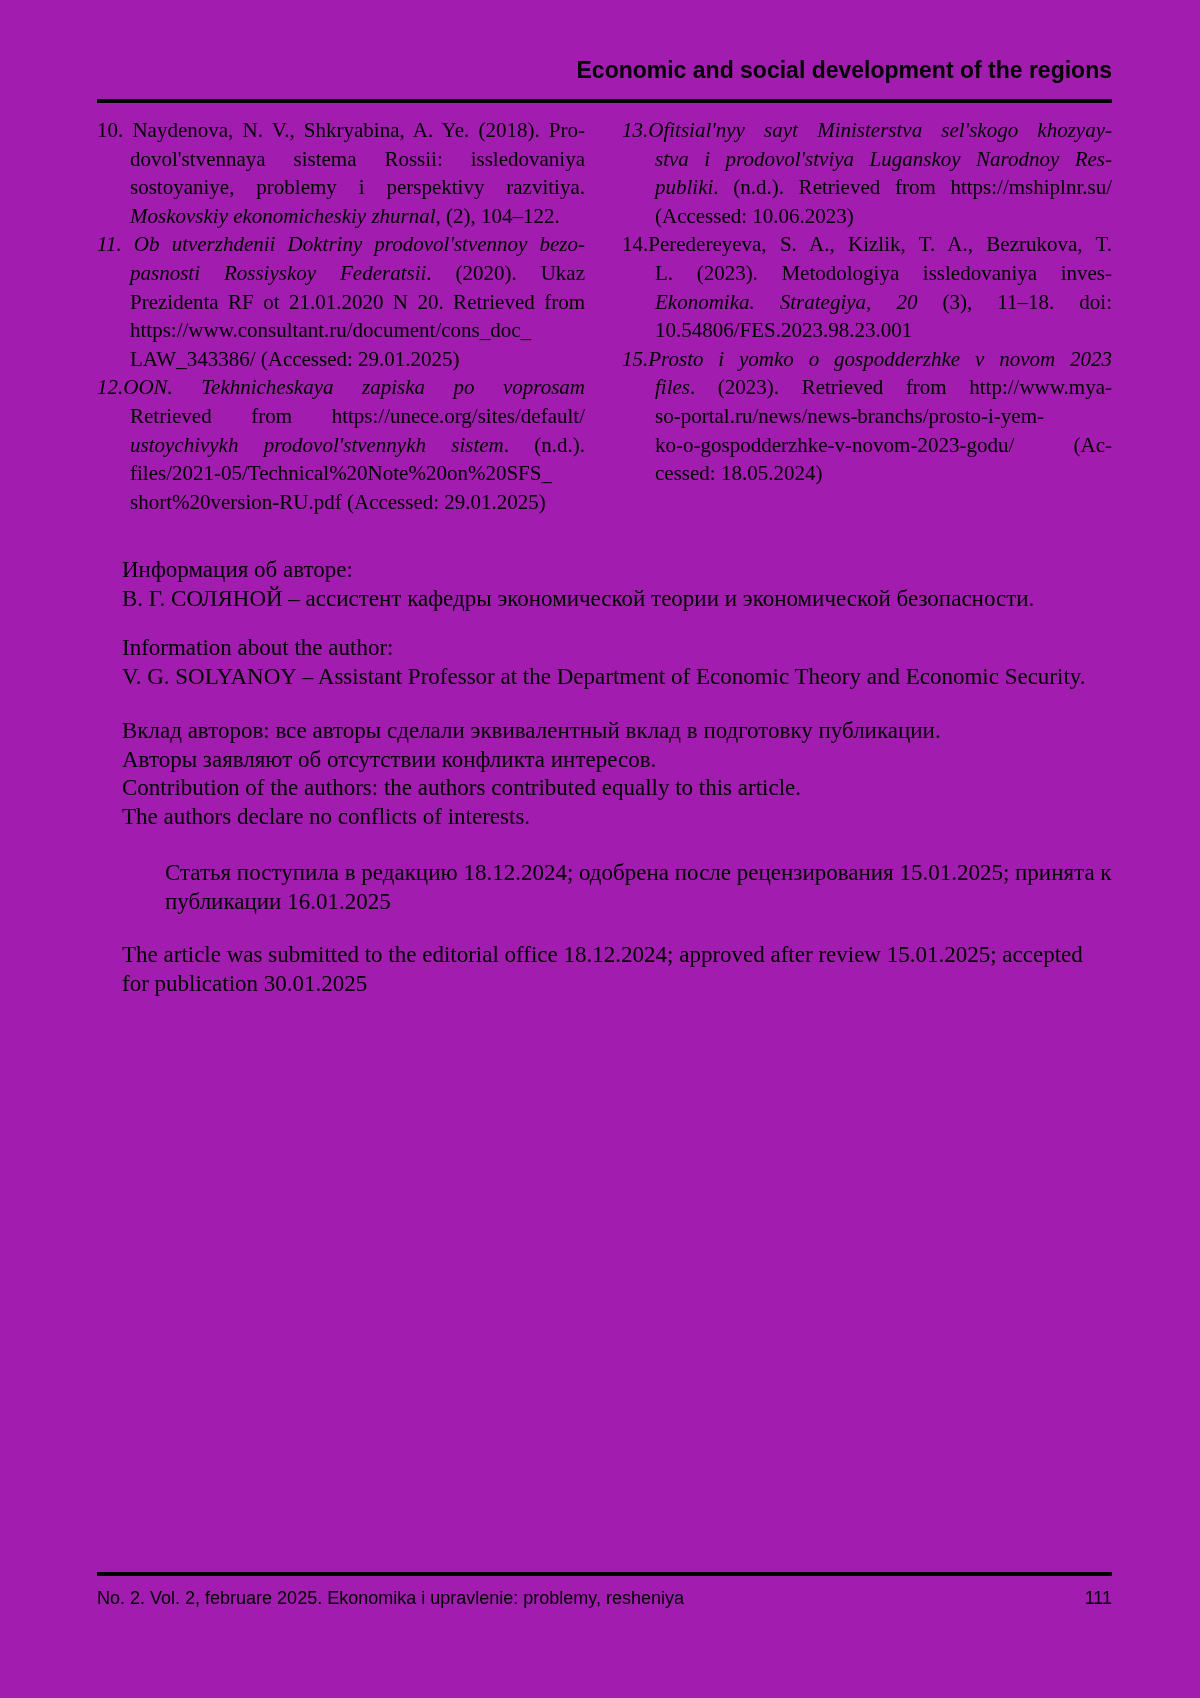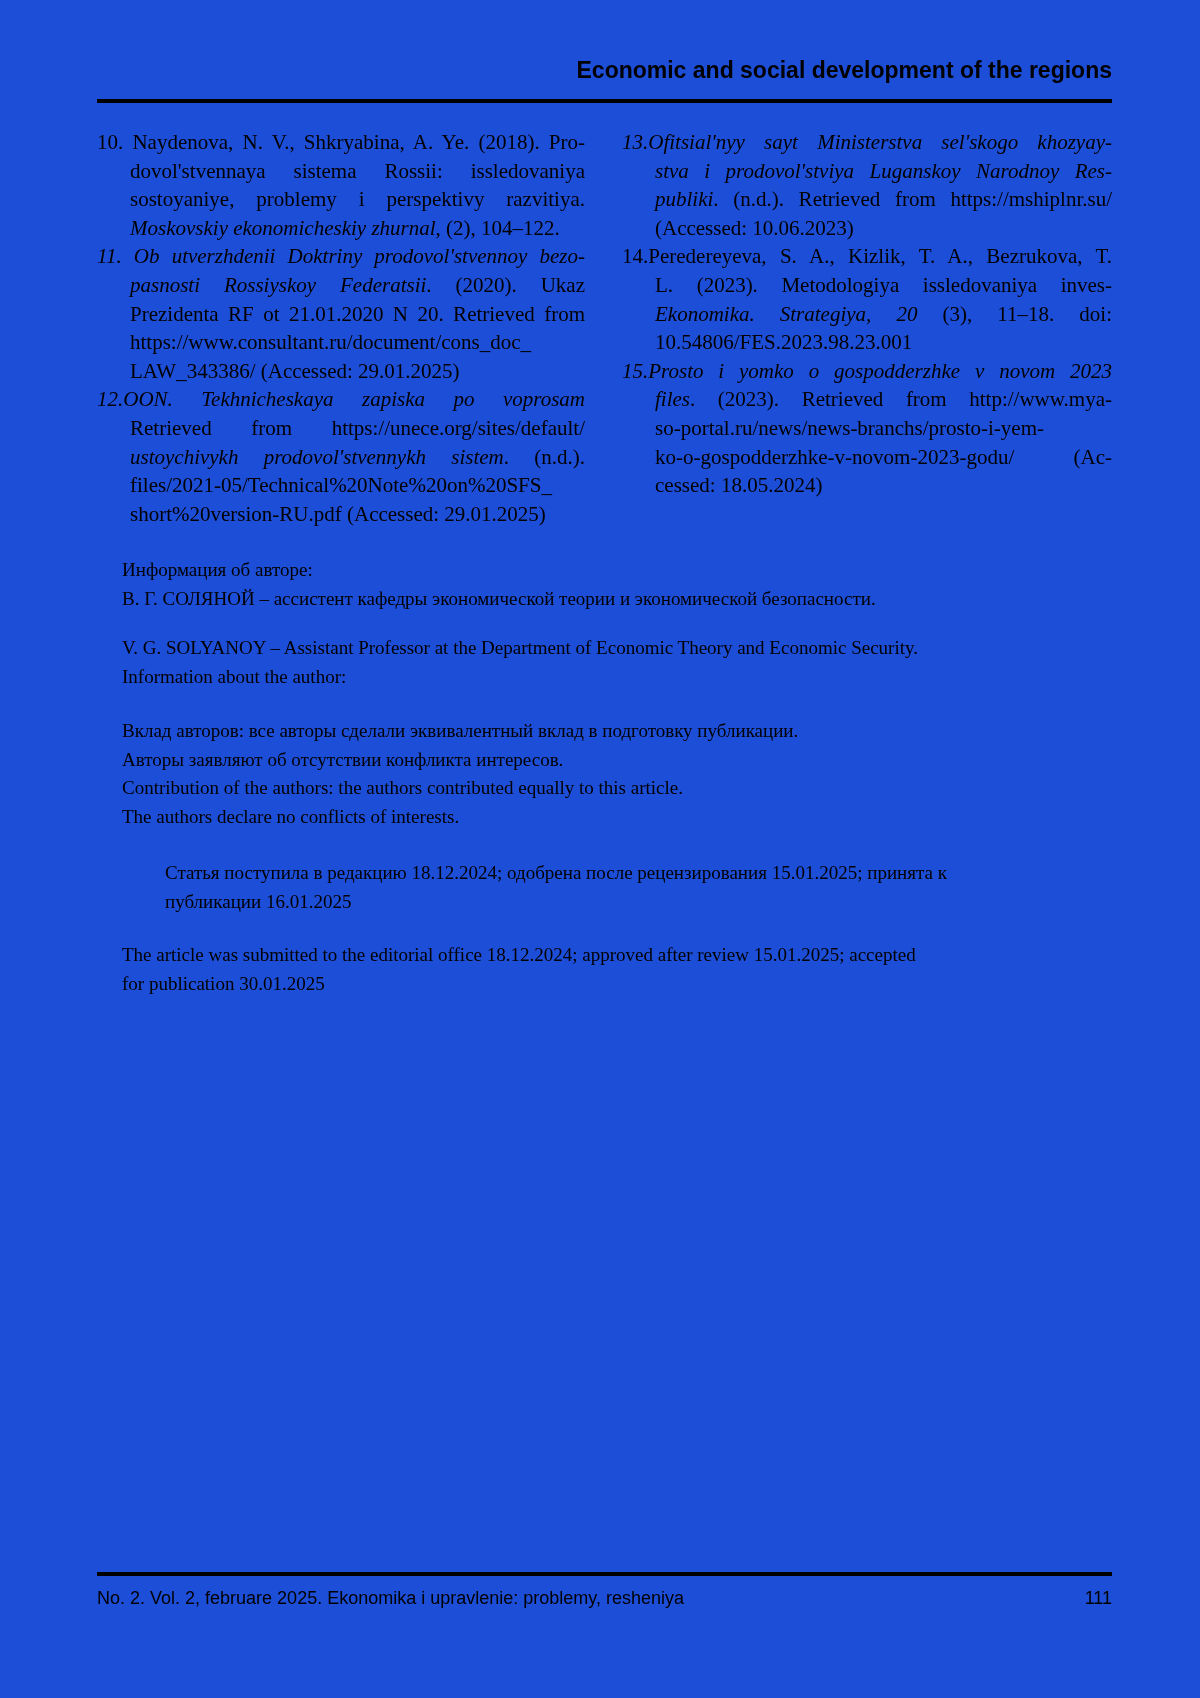--- a/index.html
+++ b/index.html
@@ -1,19 +1,19 @@
 <!DOCTYPE html>
 <html><head>
 <meta charset="utf-8">
 <style>
   html,body{margin:0;padding:0;background:#ffffff;}
   .page{
     position:relative;
     width:1200px;height:1698px;
-    background:#1d4ed8;
+    background:#a21caf;
     font-family:"Liberation Serif", serif;
     color:#000000;
     overflow:hidden;
   }
   
   .running-title{
     position:absolute;top:57px;right:88px;
     font-family:"Liberation Sans", sans-serif;
     font-weight:bold;font-size:23px;line-height:26px;
     color:#000;
@@ -22,34 +22,34 @@
     position:absolute;left:97px;width:1015px;height:4px;background:#000;
   }
   .rule.top{top:99px;}
   .rule.bottom{top:1572px;}
   
   .refs{
     position:absolute;top:116px;left:97px;width:1015px;
     display:flex;justify-content:space-between;
     font-size:21px;line-height:28.6px;
   }
-  .col{width:488px;margin-top:12px;}
+  .col{width:488px;}
   .col.right{width:490px;}
   .ref-line{
     text-align:justify;
     text-align-last:justify;
     white-space:normal;
   }
   .ref-line.cont{padding-left:33px;}
   .ref-line.last{text-align-last:left;}
   .ref-line i{font-style:italic;}
   
   .block{
     position:absolute;left:122px;
-    font-size:19px;line-height:28.6px;
+    font-size:23px;line-height:28.6px;
     white-space:nowrap;
   }
   .blk-a{top:556px;}
   .blk-b{top:634px;}
   .blk-c{top:717px;}
   .blk-d{top:859px;margin-left:43px;}
   .blk-e{top:941px;}
   
   .footer-text{
     position:absolute;left:97px;top:1585px;width:1015px;
@@ -112,22 +112,22 @@
         </div>
       </div>
   </div>
 
   <div class="block blk-a">
       <div>Информация об авторе:</div>
       <div>В. Г. СОЛЯНОЙ – ассистент кафедры экономической теории и экономической безопасности.</div>
     </div>
 
   <div class="block blk-b">
+      <div>Information about the author:</div>
       <div>V. G. SOLYANOY – Assistant Professor at the Department of Economic Theory and Economic Security.</div>
-      <div>Information about the author:</div>
     </div>
 
   <div class="block blk-c">
       <div>Вклад авторов: все авторы сделали эквивалентный вклад в подготовку публикации.</div>
       <div>Авторы заявляют об отсутствии конфликта интересов.</div>
       <div>Contribution of the authors: the authors contributed equally to this article.</div>
       <div>The authors declare no conflicts of interests.</div>
     </div>
 
   <div class="block blk-d">

